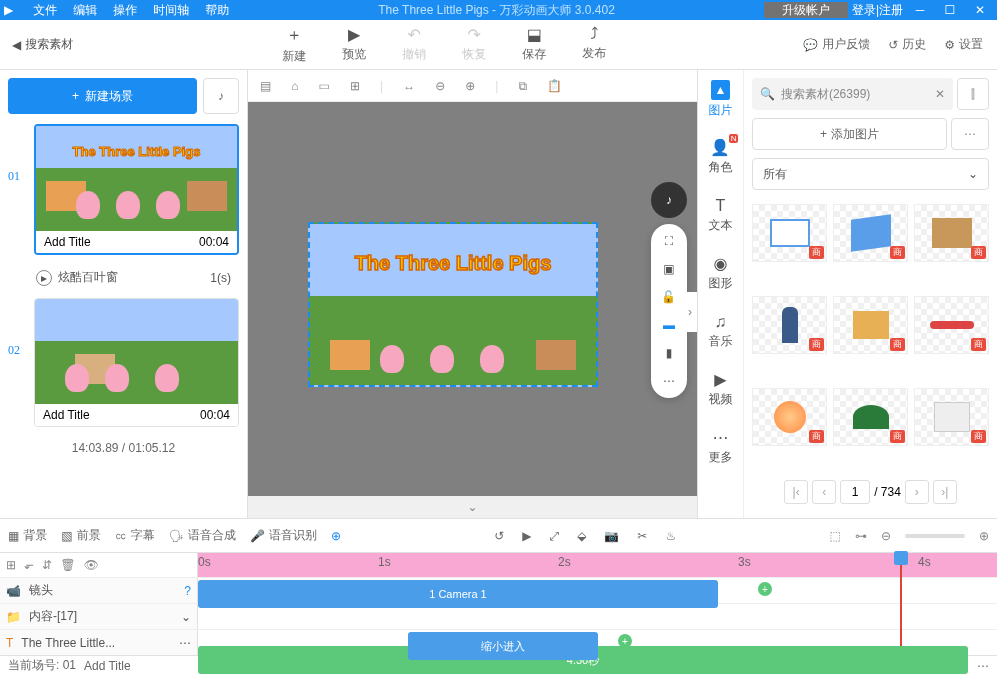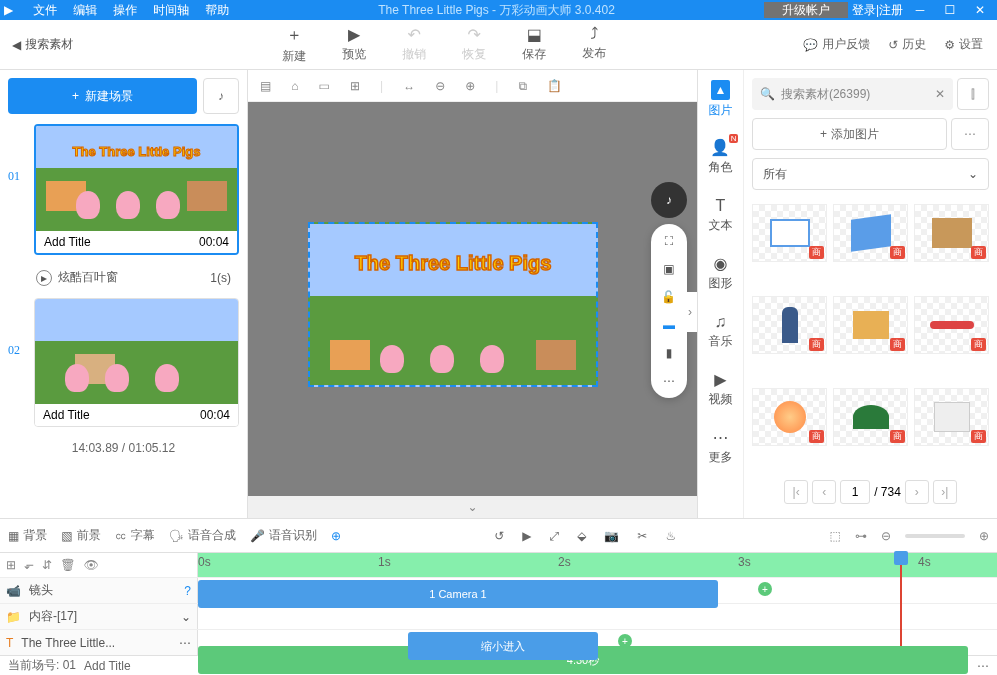--- a/index.html
+++ b/index.html
@@ -69,21 +69,21 @@
 .pager .pbtn { width: 24px; height: 24px; border: 1px solid #ddd; border-radius: 3px; display: flex; align-items: center; justify-content: center; color: #aaa; }
 .pager input { width: 30px; height: 24px; border: 1px solid #ddd; text-align: center; border-radius: 3px; }
 .timeline-bar { height: 34px; border-top: 1px solid #e0e0e0; display: flex; align-items: center; padding: 0 8px; gap: 8px; }
 .tl-left { display: flex; gap: 14px; align-items: center; color: #666; }
 .tl-item { display: flex; align-items: center; gap: 4px; }
 .tl-center { flex: 1; display: flex; justify-content: center; gap: 18px; color: #666; }
 .tl-right { display: flex; gap: 14px; color: #888; align-items: center; }
 .timeline { flex: 0 0 auto; border-top: 1px solid #e0e0e0; display: flex; flex-direction: column; }
 .tl-header-row { display: flex; height: 24px; }
 .tl-side { width: 198px; border-right: 1px solid #e0e0e0; display: flex; align-items: center; gap: 8px; padding: 0 6px; color: #888; }
-.tl-ruler { flex: 1; display: flex; position: relative; background: #86efac; }
+.tl-ruler { flex: 1; display: flex; position: relative; background: #f9a8d4; }
 .tl-ruler .tick { position: absolute; top: 2px; color: #666; }
 .tl-row { display: flex; height: 26px; border-top: 1px solid #eee; }
 .tl-row .tl-side { background: #fafafa; color: #555; }
 .tl-row .tl-track { flex: 1; position: relative; }
 .clip { position: absolute; top: 2px; height: 28px; border-radius: 3px; display: flex; align-items: center; justify-content: center; color: #fff; font-size: 11px; }
 .clip-blue { background: #4a9de8; }
 .clip-green { background: #5cc97a; margin-top: 40px; }
 .clip-mid { background: #4a9de8; }
 .plus-marker { position: absolute; top: 4px; width: 14px; height: 14px; background: #5cc97a; color: #fff; border-radius: 7px; display: flex; align-items: center; justify-content: center; font-size: 10px; }
 .playhead { position: absolute; top: 0; width: 2px; height: 100px; background: #d43; }

